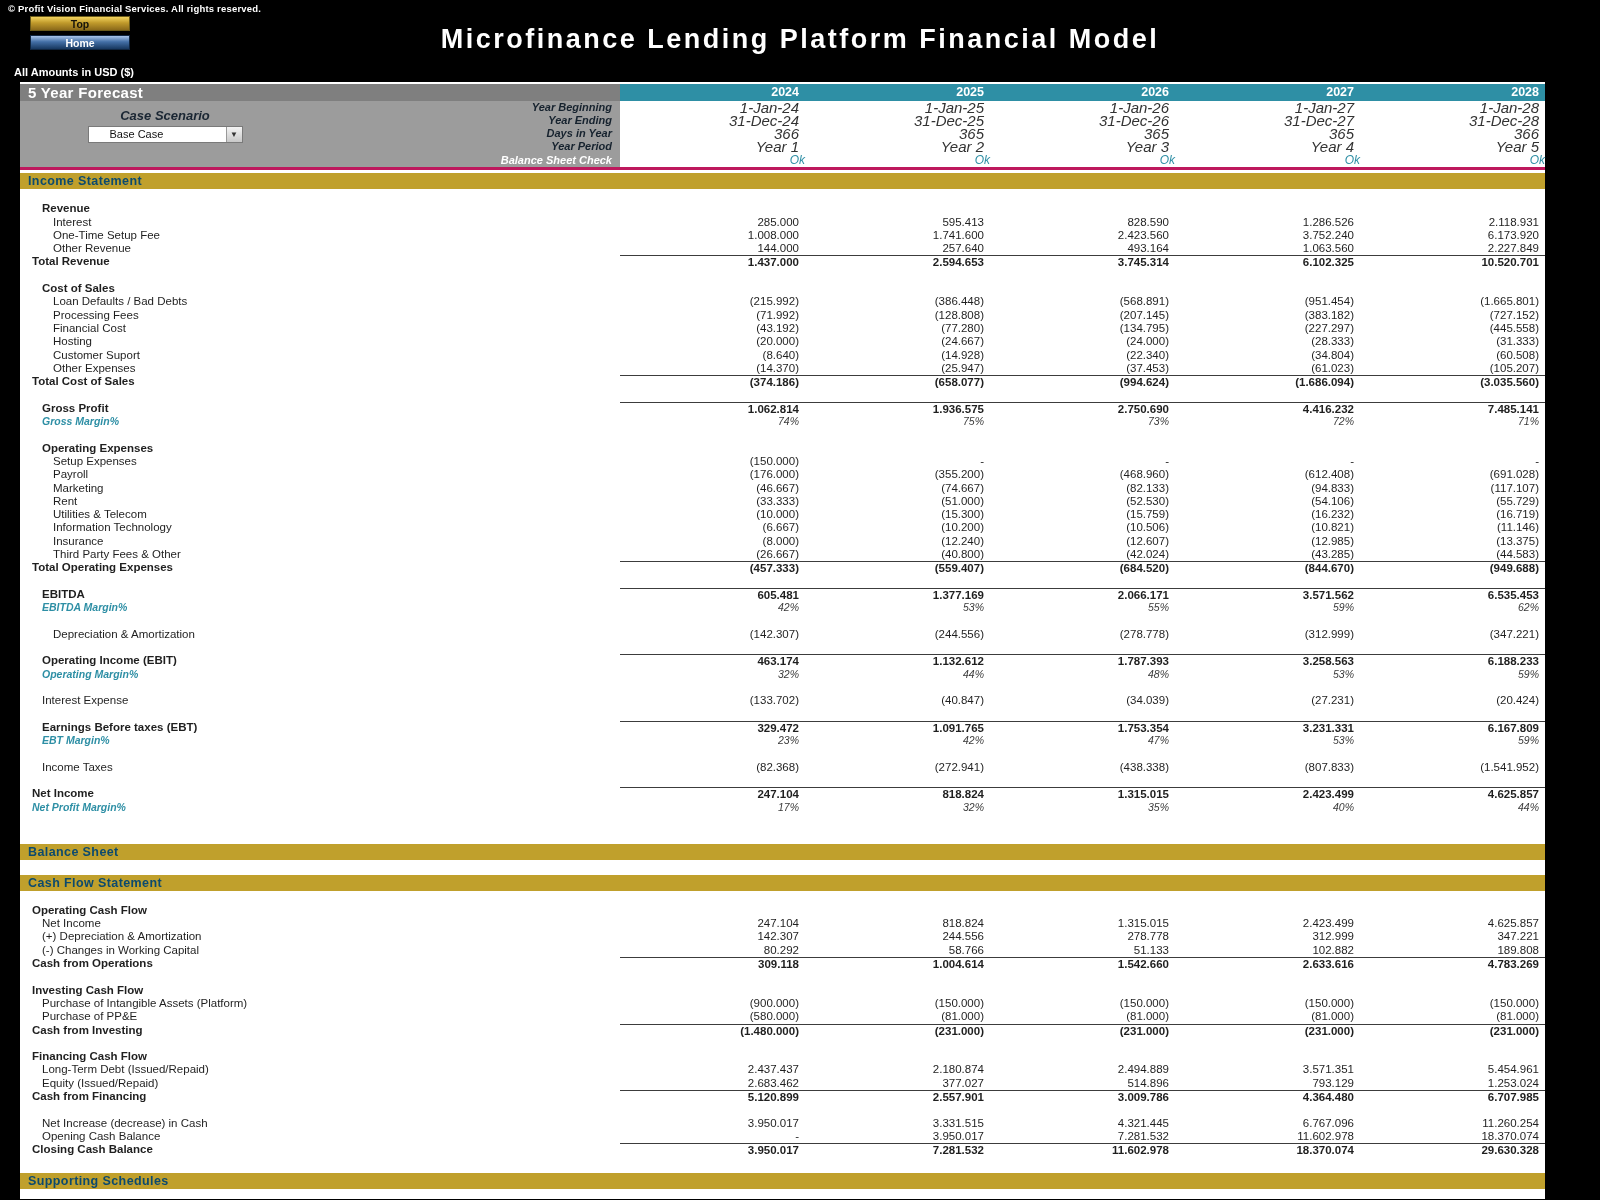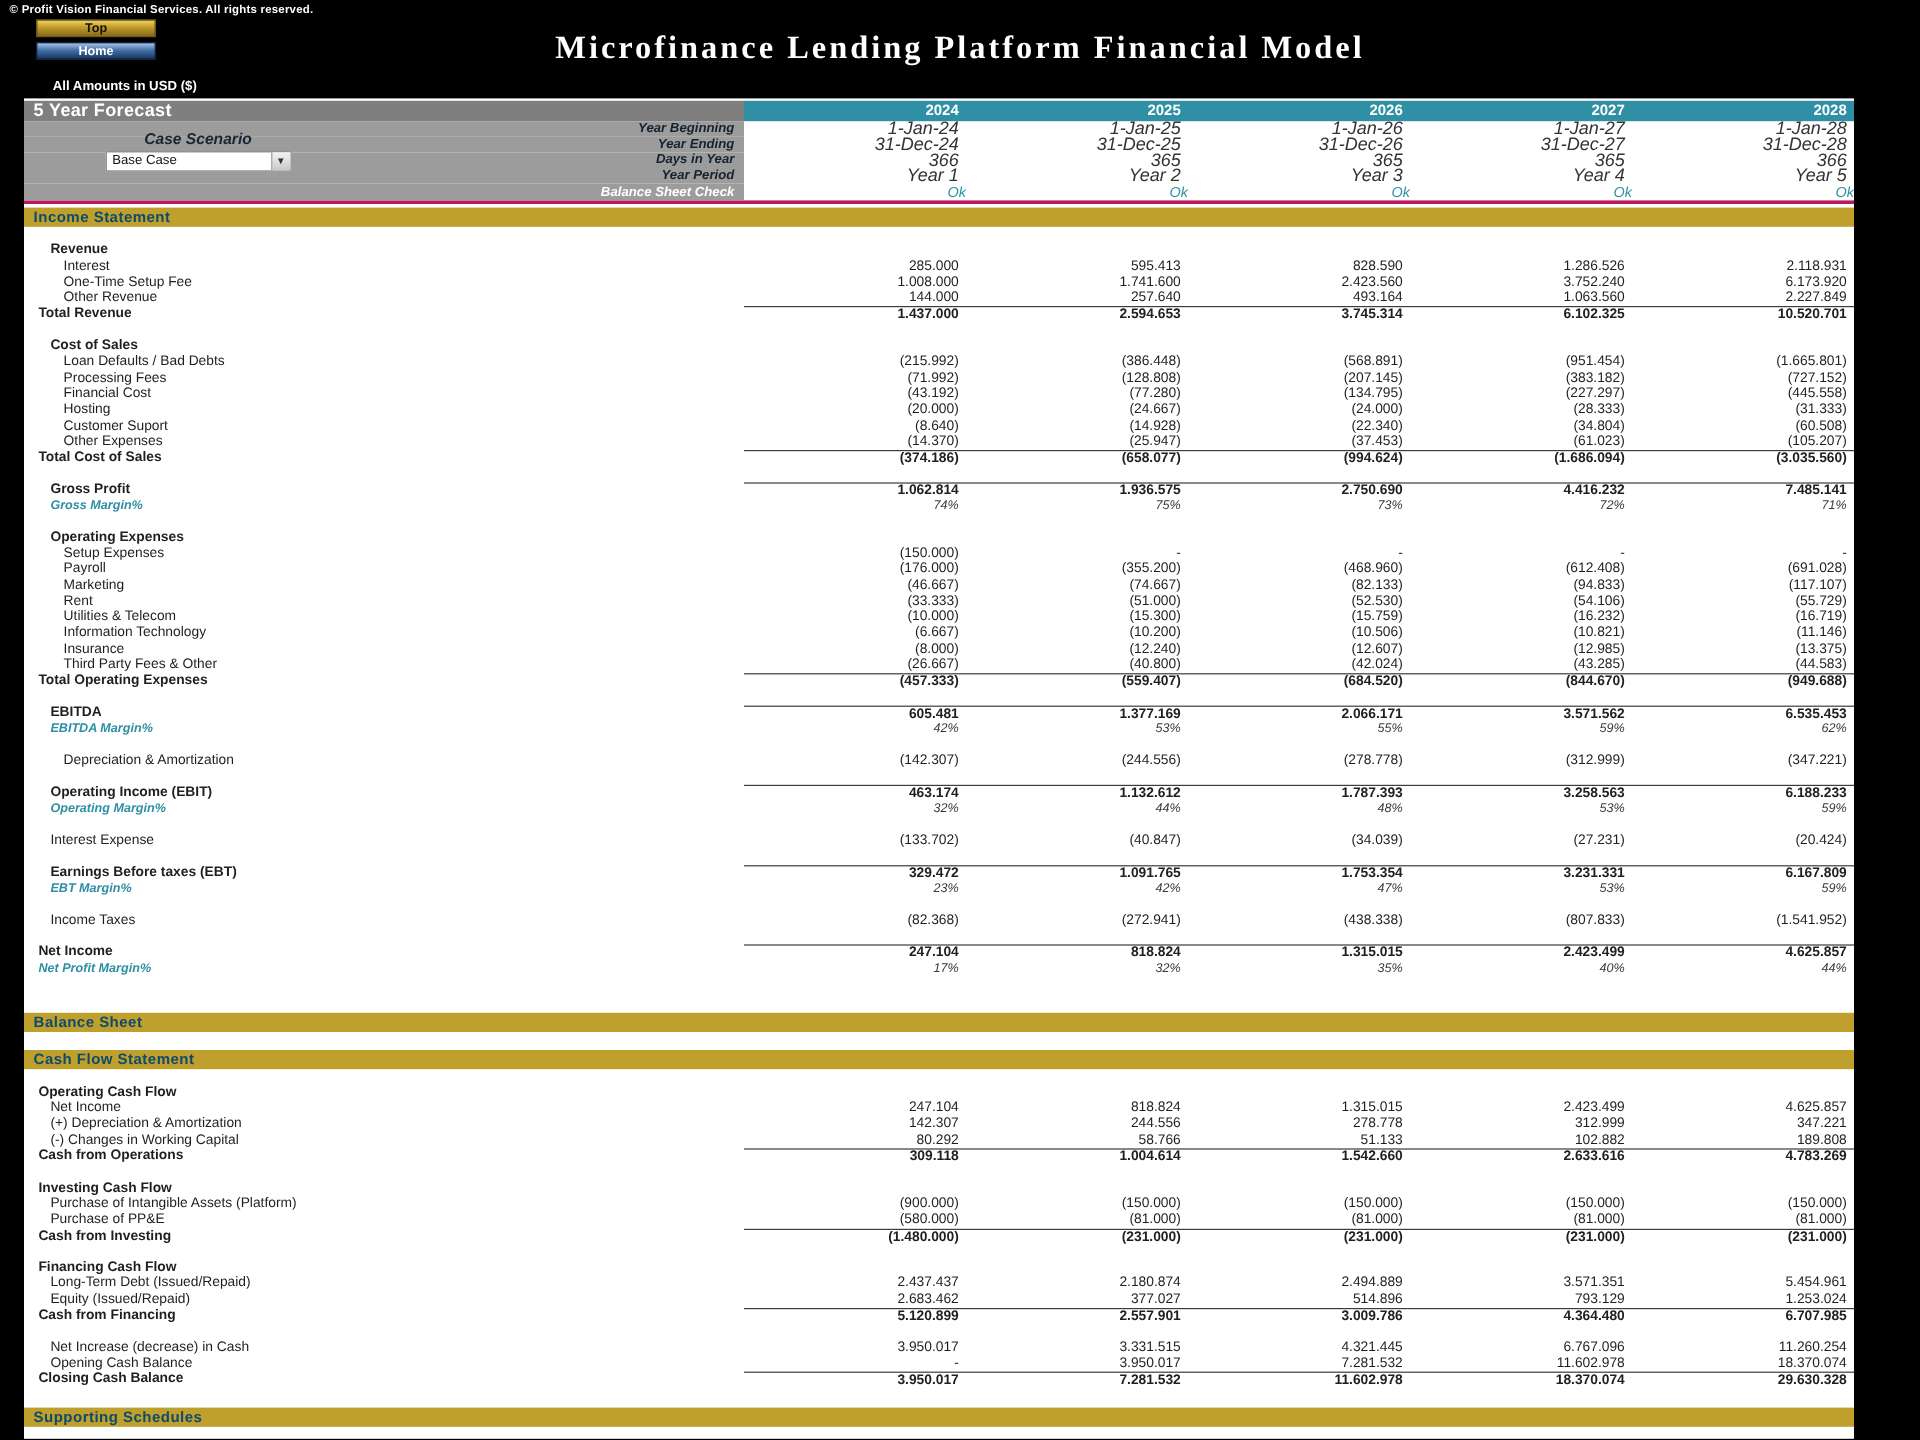--- a/index.html
+++ b/index.html
@@ -14,45 +14,45 @@
   .btn {
     position: absolute; left: 30px; width: 100px; height: 15px;
     display: flex; align-items: center; justify-content: center;
     font-size: 10.5px; font-weight: bold; cursor: pointer;
     border: 1px solid #0f2540; box-shadow: 0 1px 0 #000;
   }
   .btn-top  { top: 16px; background: linear-gradient(#f2d35e, #c09a2b 45%, #8a691a); color: #15130a; border-color: #6a5a1a; }
   .btn-home { top: 35px; background: linear-gradient(#a9c5ea, #436fa6 45%, #17375e); color: #fff; }
   .main-title {
     position: absolute; top: 24px; left: 0; width: 100%; text-align: center;
-    font-family: Liberation Serif, serif;
+    font-family: Liberation Sans, sans-serif;
     font-size: 27px; font-weight: bold; letter-spacing: 2.5px; color: #fff;
   }
-  .amounts-note { position: absolute; top: 66px; left: 44px; font-size: 11px; font-weight: bold; }
+  .amounts-note { position: absolute; top: 66px; left: 14px; font-size: 11px; font-weight: bold; }
 
   
   .content { position: absolute; top: 82px; left: 20px; width: 1525px; background: #fff; padding: 2px 0 10px 0; }
   .grid-row { display: grid; grid-template-columns: 1fr 185px 185px 185px 185px 185px; }
 
   
   .forecast-title-cell { background: #7f7f7f; color: #fff; font-weight: bold; font-size: 15px; line-height: 17px; padding-left: 8px; letter-spacing: .3px; }
   .year-cell { background: #2e8fa5; color: #fff; font-weight: bold; font-size: 12.5px; line-height: 17px; text-align: right; padding-right: 6px; }
 
   .meta-row { height: 13px; }
   .meta-label { background: #9c9c9c; color: #16222e; font-size: 11px; font-weight: bold; font-style: italic; text-align: right; padding-right: 8px; line-height: 13px; }
   .meta-val { font-size: 15px; font-style: italic; color: #333; text-align: right; padding-right: 6px; line-height: 13px; }
 
   .check-row { height: 17px; border-bottom: 3px solid #be185d; }
   .check-label { background: #9c9c9c; color: #fff; font-size: 11px; font-weight: bold; font-style: italic; text-align: right; padding-right: 8px; line-height: 14px; }
   .check-val { color: #2e8fa5; font-size: 12px; font-weight: normal; font-style: italic; text-align: right; line-height: 14px; }
 
   .case-panel { position: absolute; top: 24px; left: 55px; width: 180px; text-align: center; }
   .case-label { font-size: 13px; font-weight: bold; font-style: italic; color: #1a2633; margin-bottom: 3px; }
   .combo { width: 155px; height: 17px; margin: 0 auto; background: #fff; border: 1px solid #7a7a7a; display: flex; cursor: pointer; }
-  .combo-text { flex: 1; font-size: 11px; line-height: 15px; text-align: left; padding-left: 5px; color: #111; }
+  .combo-text { flex: 1; font-size: 11px; line-height: 15px; text-align: left; padding-left: 5px; color: #111; margin-left: 16px; }
   .combo-btn { width: 16px; background: linear-gradient(#f4f4f4, #c8c8c8); border-left: 1px solid #999; font-size: 8px; color: #333; display: flex; align-items: center; justify-content: center; }
 
   
   .section-bar { height: 16px; line-height: 16px; background: #c0a02c; color: #0c4a6e; font-weight: bold; font-size: 12.5px; padding-left: 8px; letter-spacing: .4px; margin-top: 3px; }
 
   
   .fin-row { height: 13.3px; line-height: 13.3px; font-size: 11.5px; color: #1f1f1f; }
   .fin-spacer { height: 13.3px; }
   .fin-gap { height: 12px; }
   .fin-label { white-space: nowrap; overflow: hidden; }

